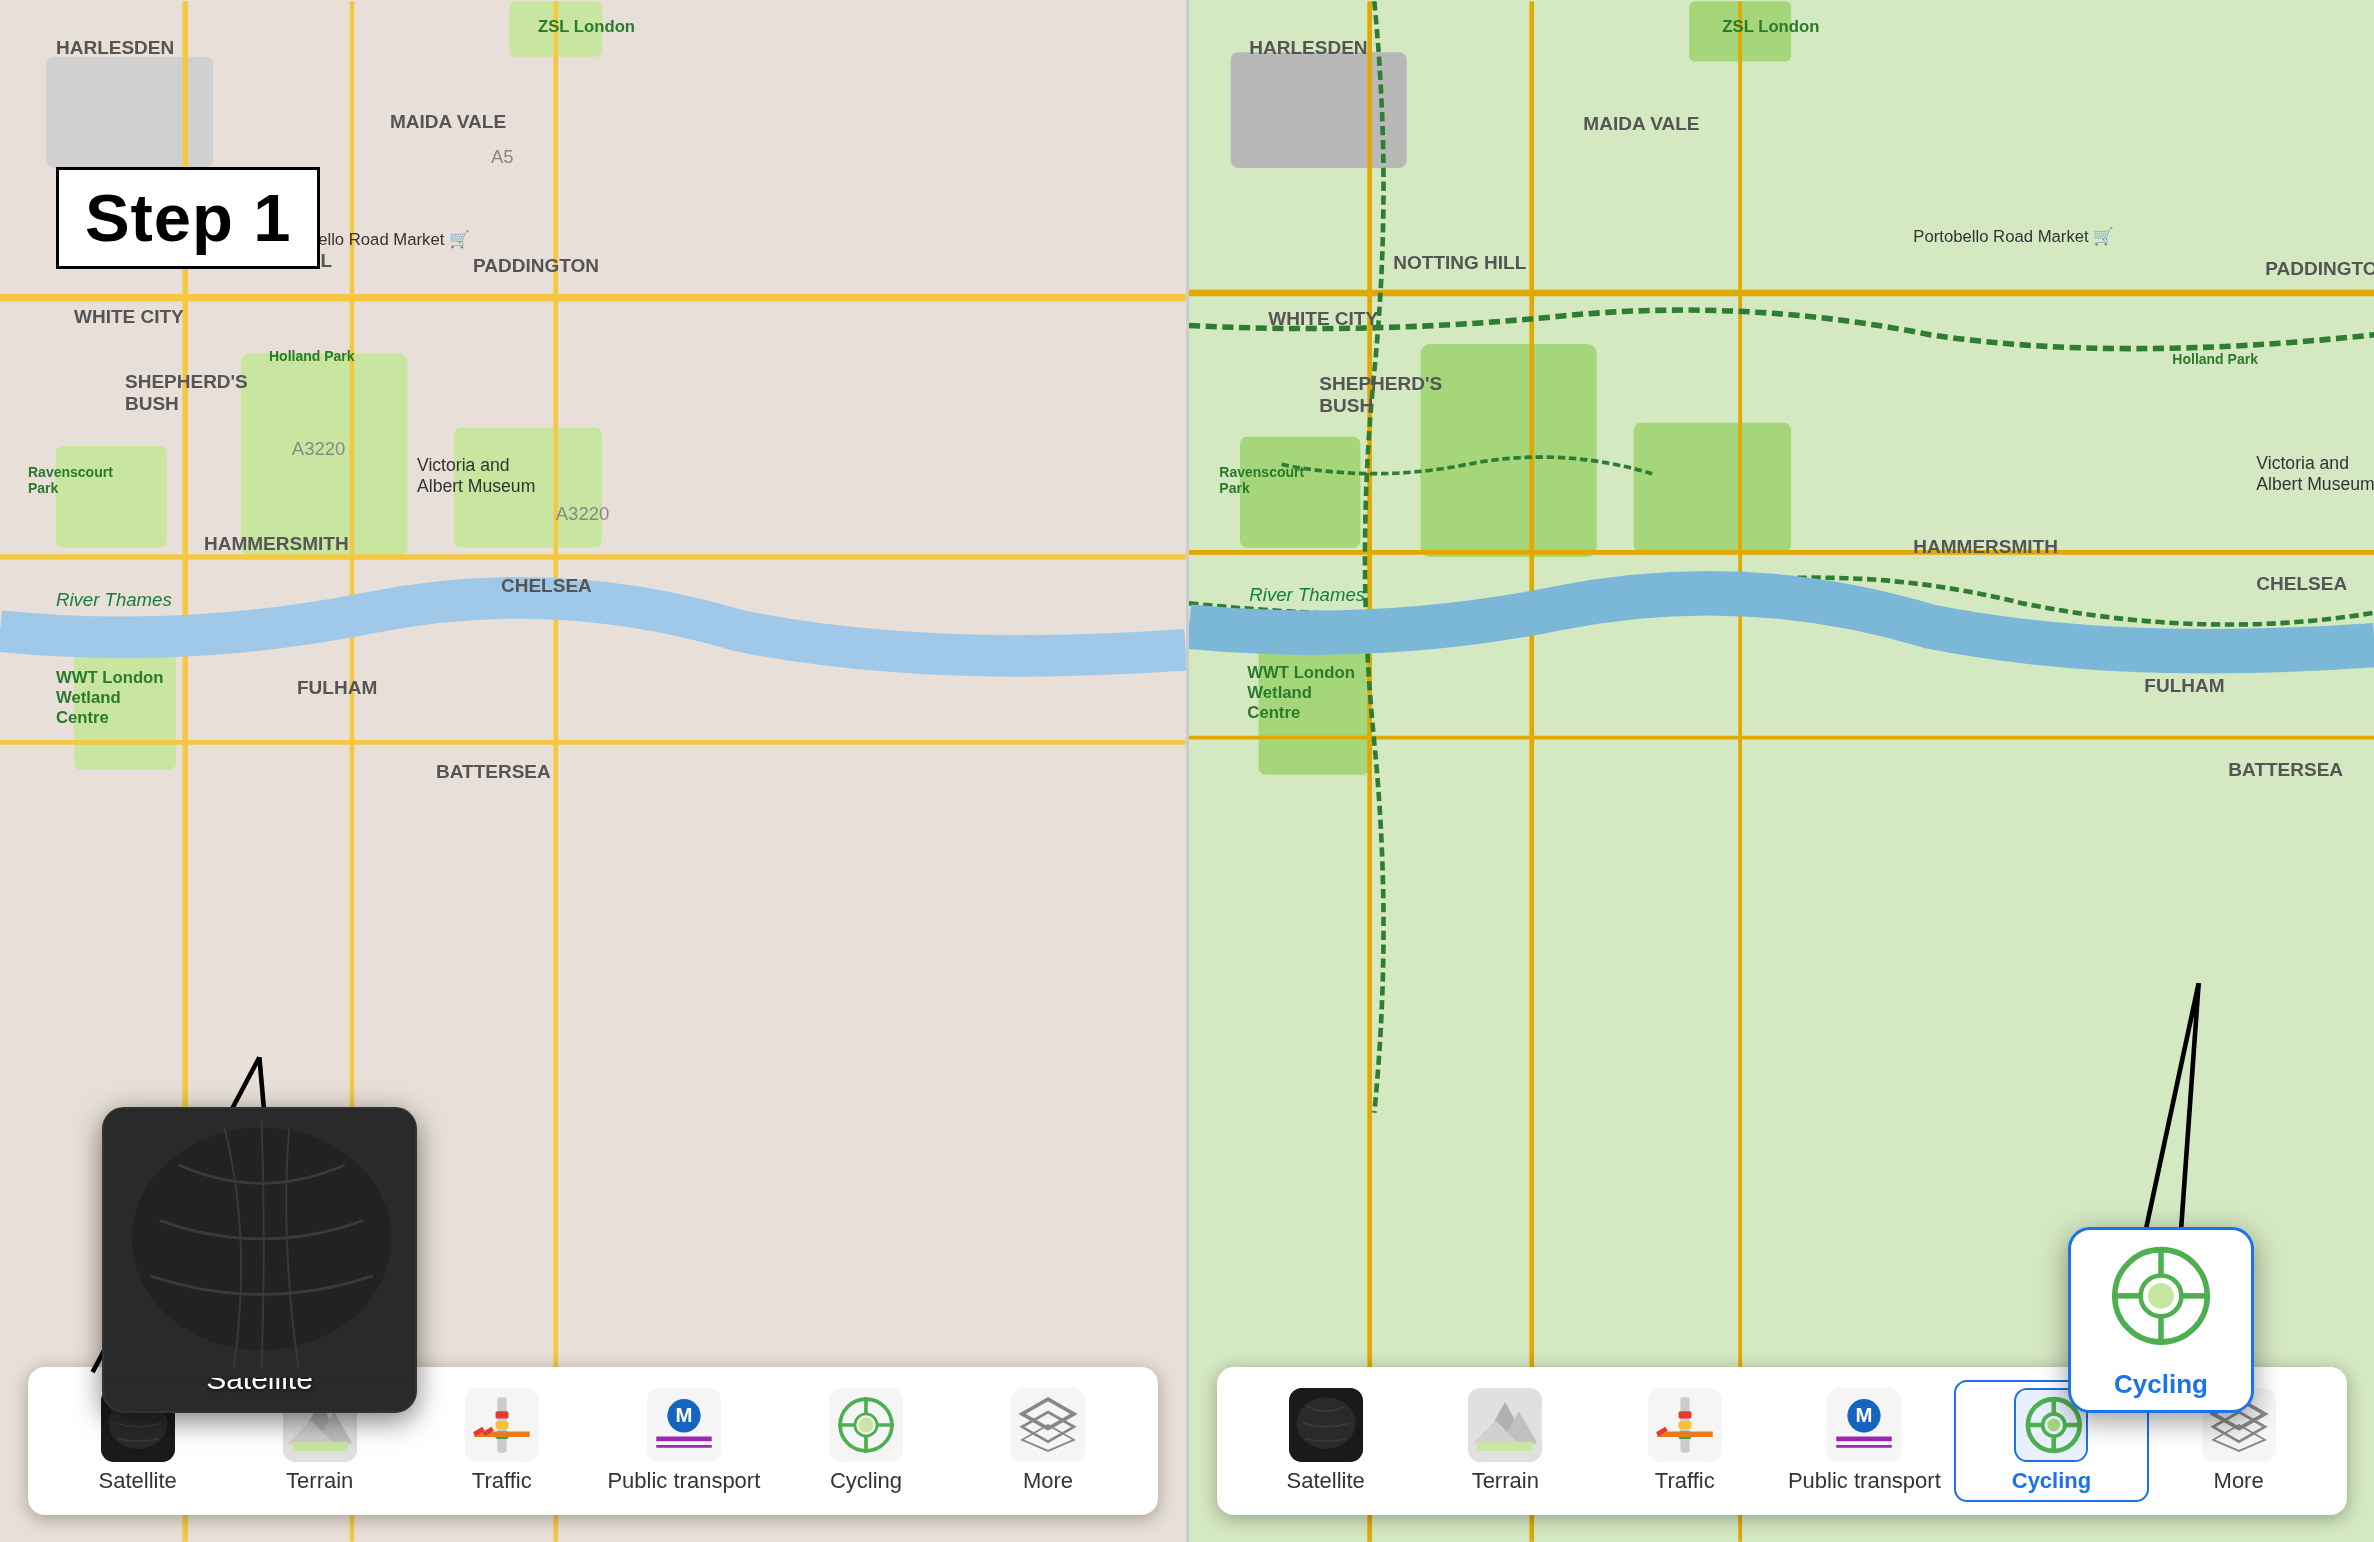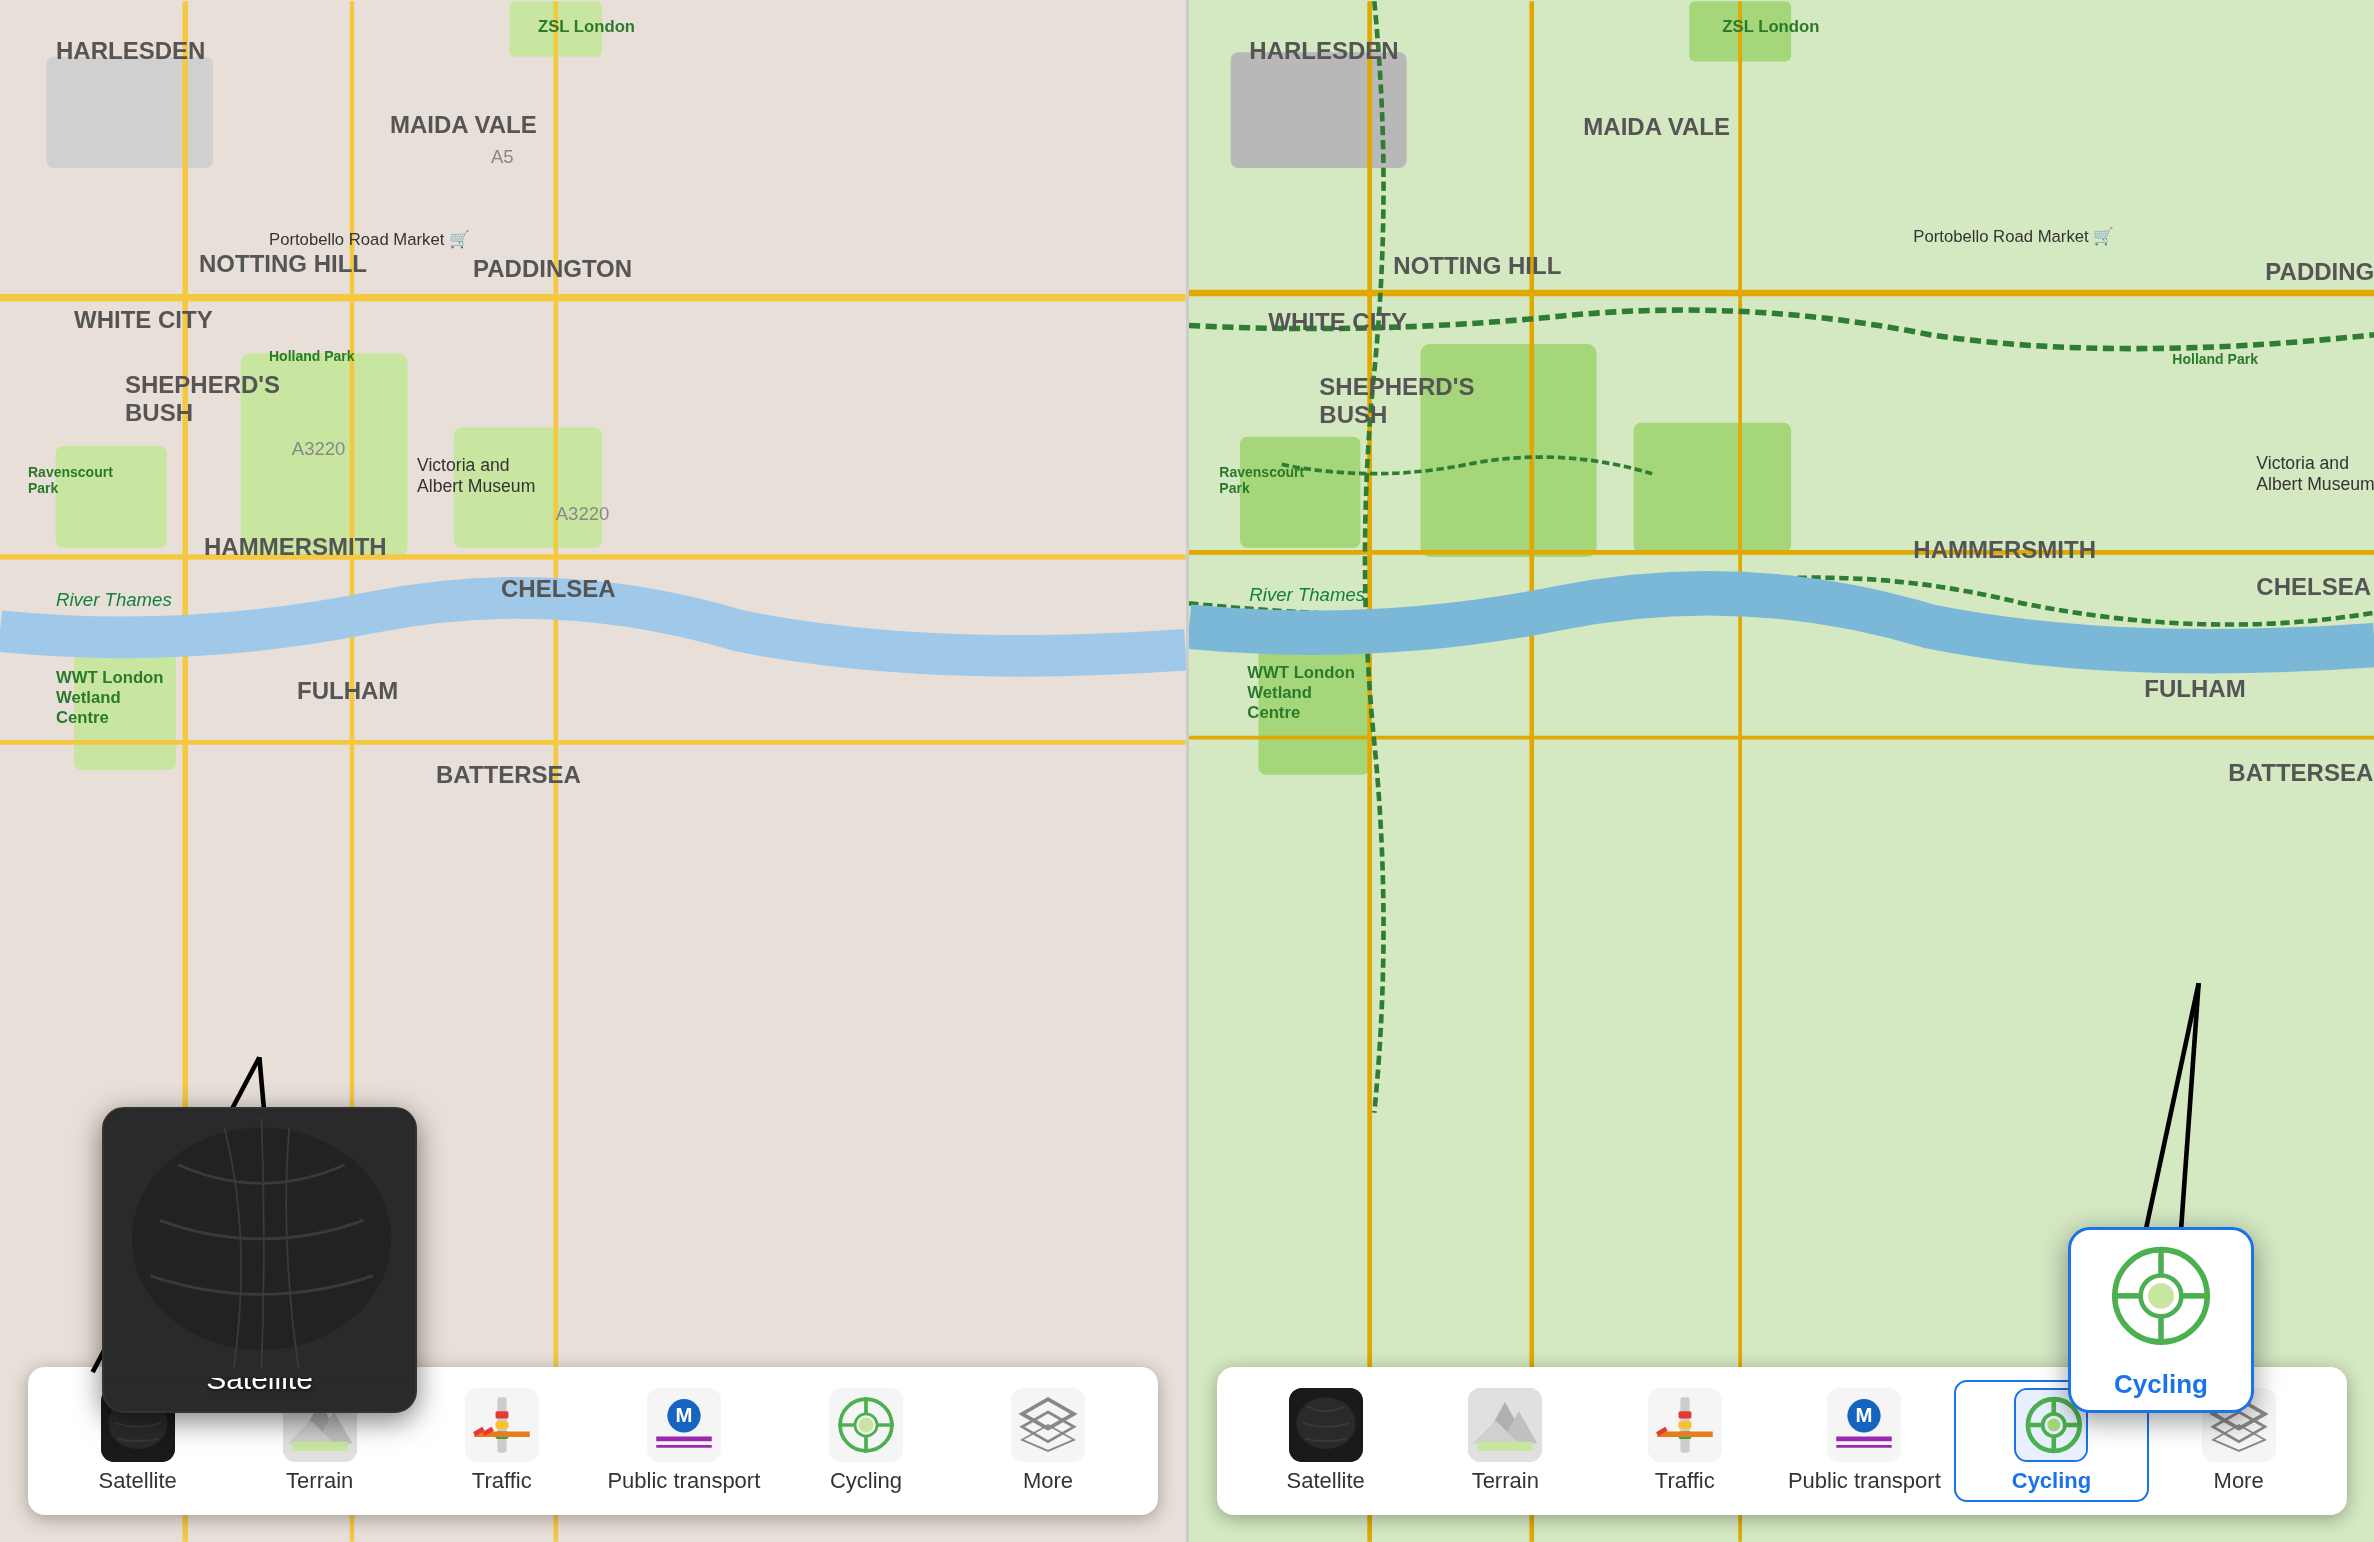--- a/index.html
+++ b/index.html
@@ -202,21 +202,21 @@
     .place-label {
       position: absolute;
       font-size: 14px;
       color: #333;
       font-weight: 500;
       pointer-events: none;
       z-index: 5;
     }
 
     .place-label.major {
-      font-size: 24px;
+      font-size: 19px;
       font-weight: 700;
       color: #555;
     }
 
     .place-label.green {
       color: #2a7a2a;
       font-weight: 600;
     }
 
     .place-label.blue {
@@ -273,20 +273,21 @@
   <div class="place-label" style="top:455px;left:417px;font-size:17.6px">Victoria and<br>Albert Museum</div>
   <div class="place-label major" style="top:533px;left:204px">HAMMERSMITH</div>
   <div class="place-label blue" style="top:589px;left:56px;font-size:18.6px;font-style:italic">River Thames</div>
   <div class="place-label green" style="top:668px;left:56px;font-size:16.7px">WWT London<br>Wetland<br>Centre</div>
   <div class="place-label major" style="top:575px;left:501px">CHELSEA</div>
   <div class="place-label major" style="top:677px;left:297px">FULHAM</div>
   <div class="place-label green" style="top:16.7px;left:538px;font-size:16.7px">ZSL London</div>
   <div class="place-label major" style="top:761px;left:436px">BATTERSEA</div>
   <div class="place-label" style="top:230px;left:269px;font-size:16.7px">Portobello Road Market 🛒</div>
 
+  <div class="step-label">Step 1</div>
 
   <div class="satellite-popup">
     <svg width="315" height="269" style="position:absolute;top:0;left:0;" viewBox="0 0 340 290">
       <rect width="340" height="290" fill="#1a1a1a"></rect>
 
       <rect x="0" y="0" width="340" height="290" fill="#2a2a2a"></rect>
       <ellipse cx="170" cy="140" rx="140" ry="120" fill="#222"></ellipse>
       <path d="M 80 60 Q 170 100 260 60" stroke="#3a3a3a" stroke-width="3" fill="none"></path>
       <path d="M 60 120 Q 170 160 280 120" stroke="#3a3a3a" stroke-width="3" fill="none"></path>
       <path d="M 50 180 Q 170 220 290 180" stroke="#3a3a3a" stroke-width="3" fill="none"></path>

